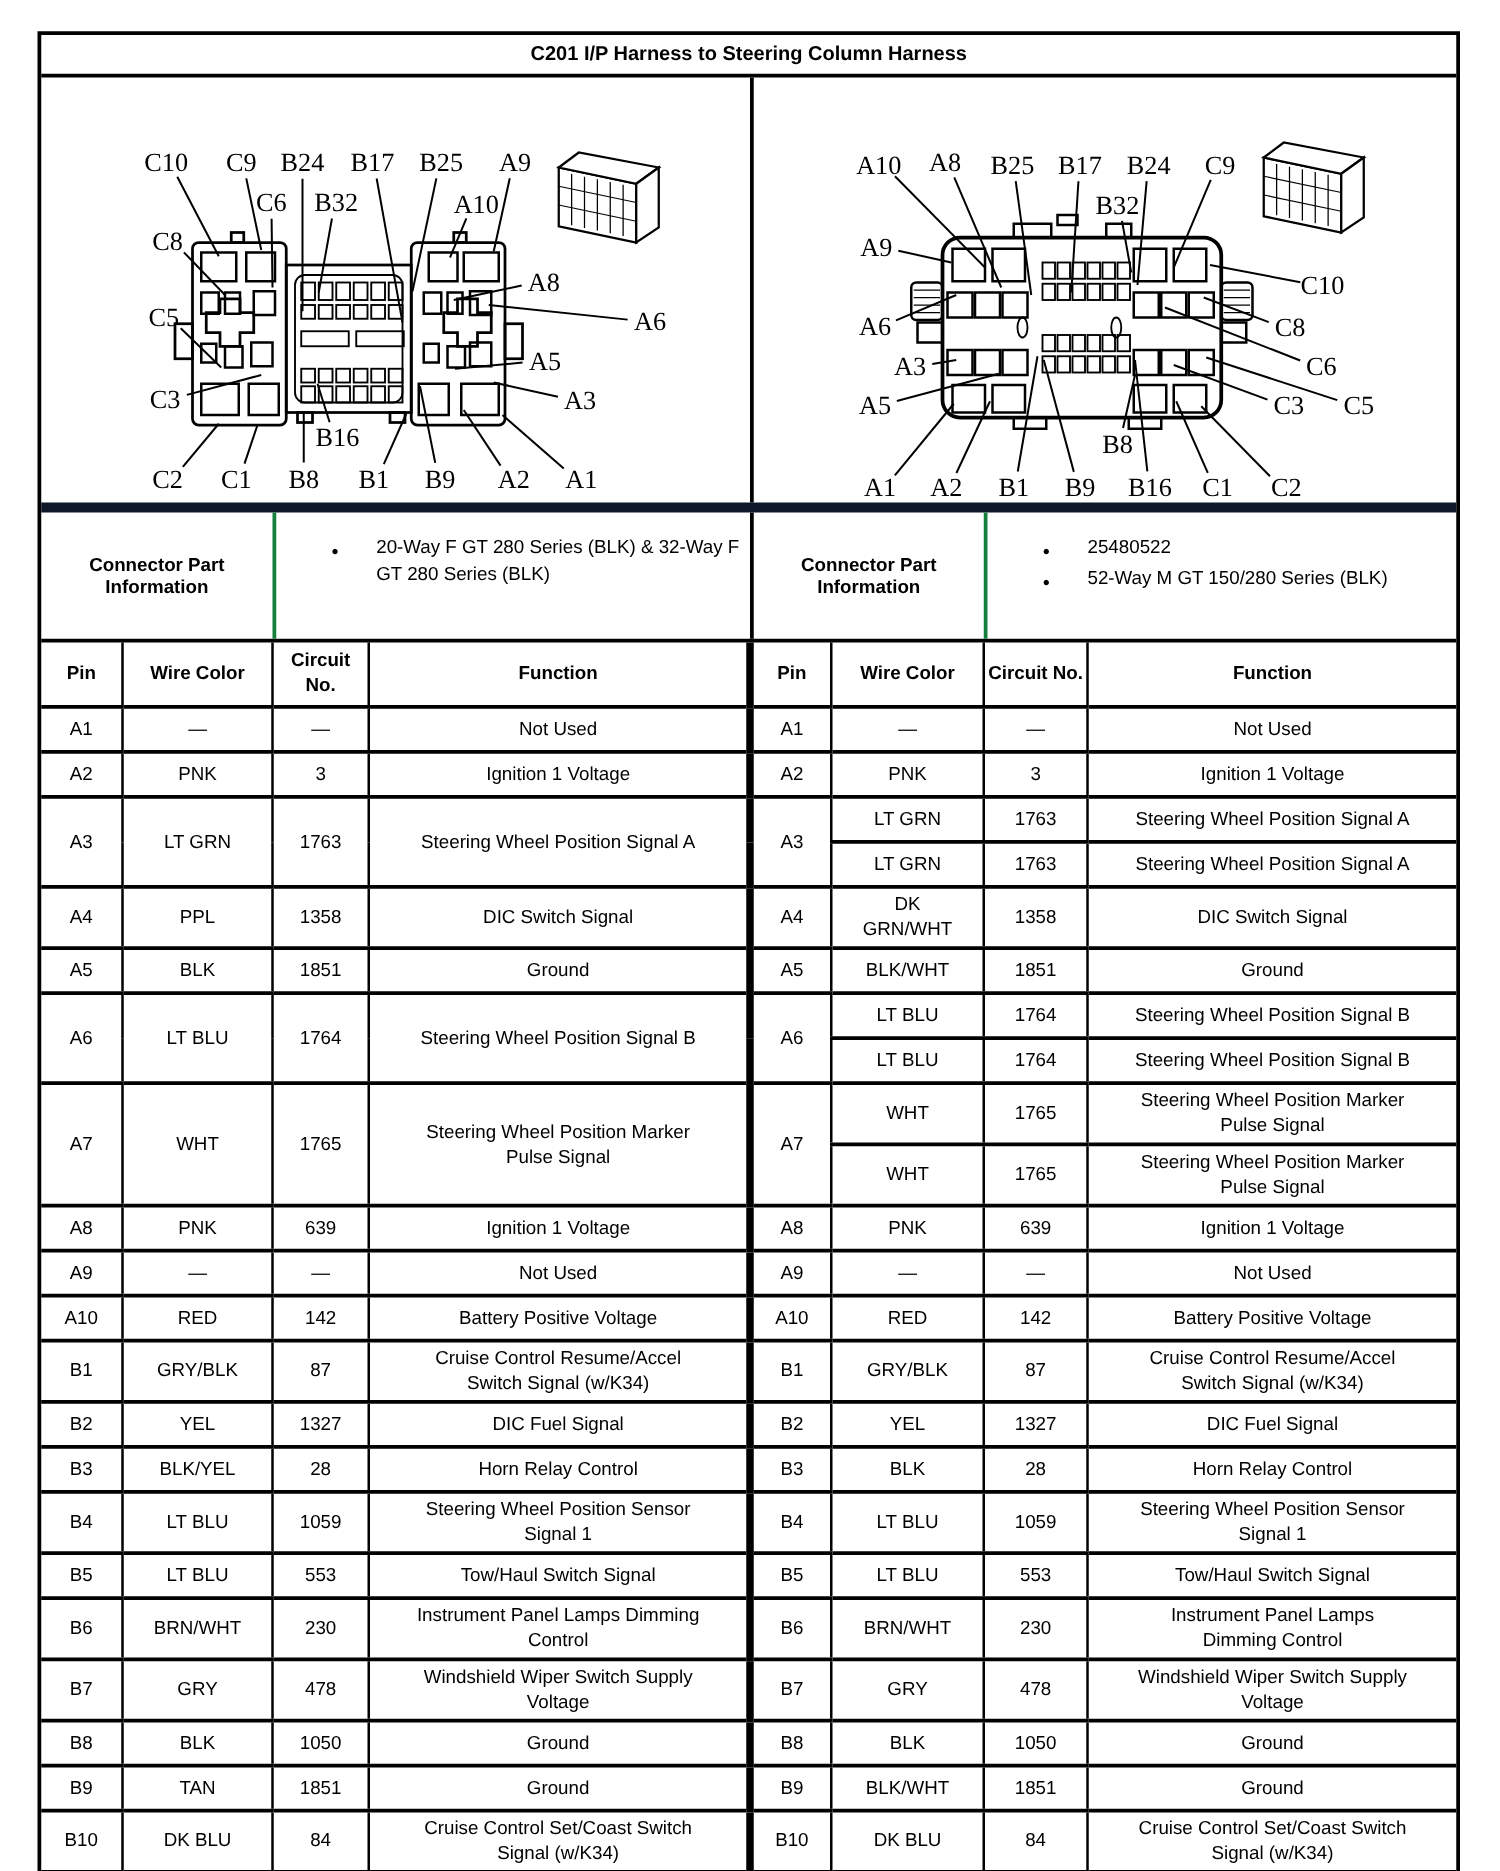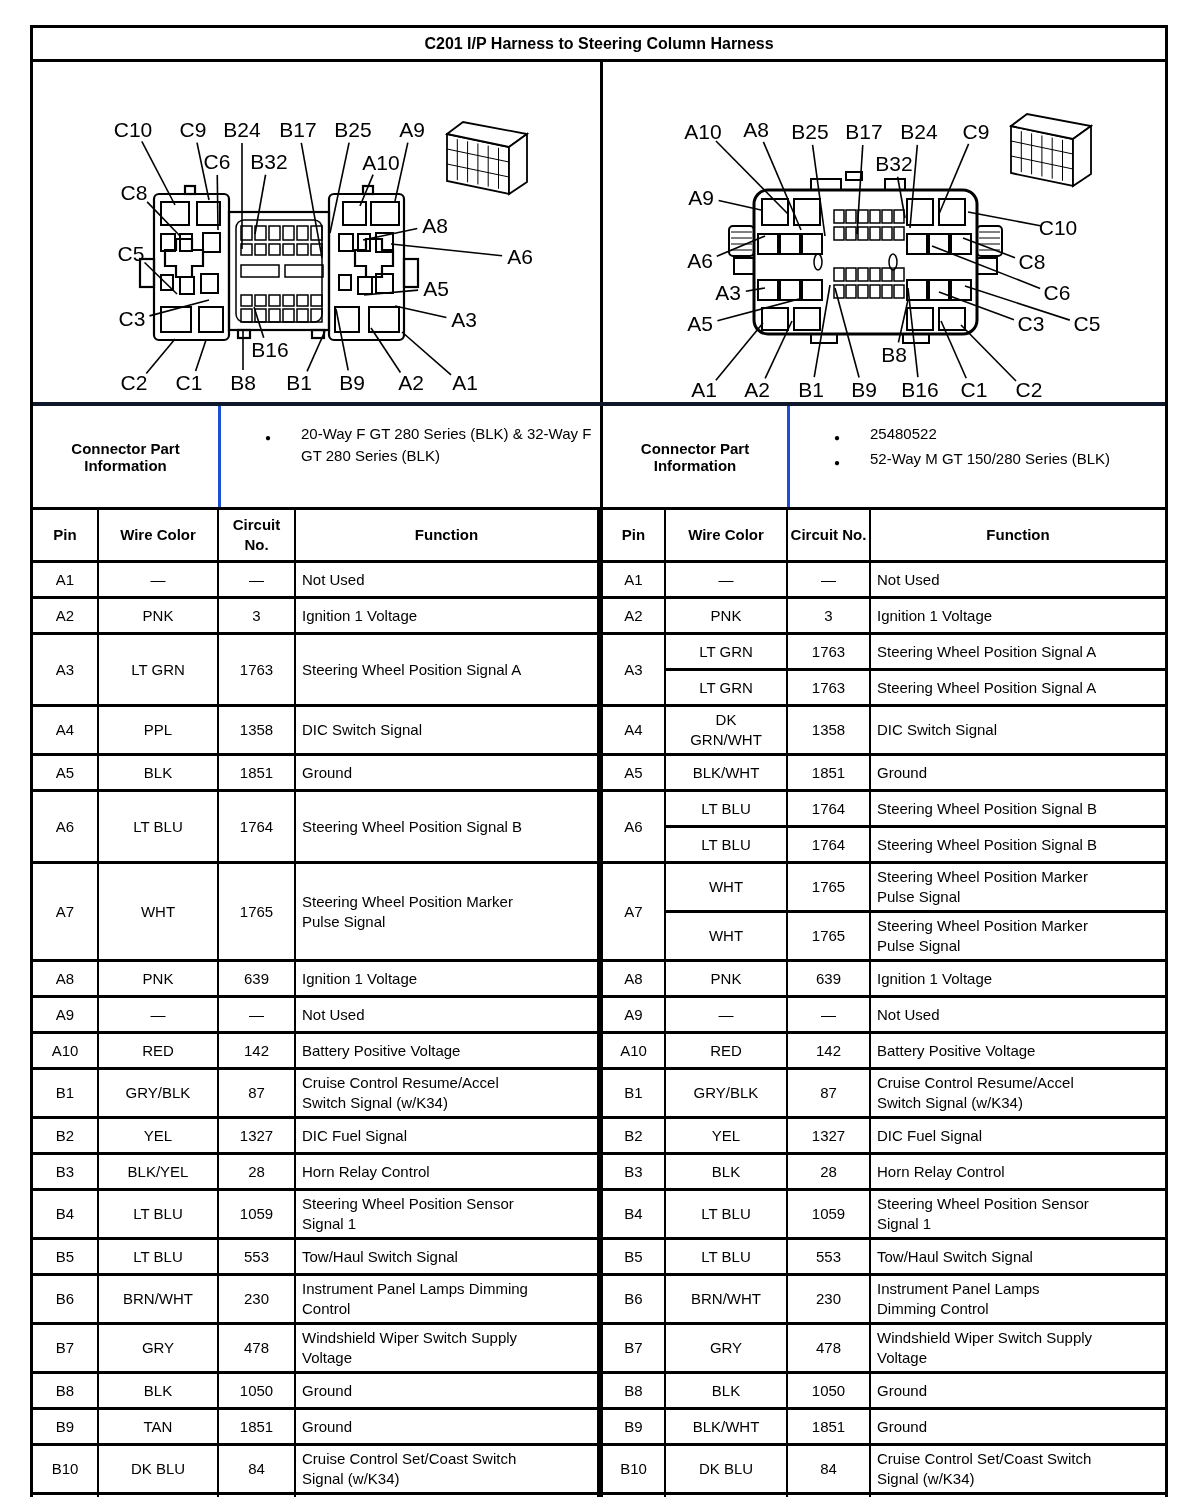--- a/index.html
+++ b/index.html
@@ -1,40 +1,40 @@
 <!DOCTYPE html>
 <html><head>
 <meta charset="utf-8">
 <style>
   html,body{margin:0;padding:0;background:#fff;}
   body{font-family:"Liberation Sans",sans-serif;color:#000;}
   .page{width:1200px;height:1497px;position:relative;background:#fff;overflow:hidden;}
   .sheet{position:absolute;left:30px;top:25px;width:1138px;border:3px solid #000;box-sizing:border-box;background:#fff;}
   .title-row{height:31px;display:flex;align-items:center;justify-content:center;
     font-weight:bold;font-size:16px;border-bottom:3px solid #000;}
-  .diagrams-row{display:flex;height:340px;border-bottom:4px solid #0f172a;}
+  .diagrams-row{display:flex;height:340px;border-bottom:8px solid #0f172a;font-family:Liberation Serif, serif;}
   .panel{width:567px;position:relative;}
   .panel.right{width:562px;border-left:3px solid #000;}
   .panel svg{display:block;width:100%;height:100%;}
   .conninfo-row{display:flex;border-bottom:3px solid #000;min-height:104px;box-sizing:border-box;}
   .ci-head{width:188px;display:flex;align-items:center;justify-content:center;text-align:center;
-    font-weight:bold;font-size:15px;border-right:3px solid #1d4ed8;padding:0 12px;box-sizing:border-box;}
+    font-weight:bold;font-size:15px;border-right:3px solid #15803d;padding:0 12px;box-sizing:border-box;}
   .ci-head.second{width:190px;border-left:3px solid #000;}
   .ci-bullets{width:379px;box-sizing:border-box;font-size:15px;}
   .ci-bullets.second{flex:1;}
   .ci-bullets ul{margin:0;padding:14px 8px 8px 44px;list-style:none;}
   .ci-bullets li{position:relative;padding-left:36px;margin:3px 0;line-height:22px;}
   .ci-bullets li::before{content:'●';position:absolute;left:0;top:4px;font-size:10px;}
   table.pins{border-collapse:collapse;border-style:hidden;width:100%;table-layout:fixed;font-size:15px;}
   table.pins th,table.pins td{border:2px solid #000;border-top-width:3px;border-bottom-width:3px;
     padding:3px 6px;vertical-align:middle;line-height:20px;overflow:hidden;}
   table.pins th{font-size:15px;font-weight:bold;height:46px;text-align:center;padding:2px 2px;}
   table.pins td{height:27px;box-sizing:content-box;}
   td.td-pin,td.td-wc,td.td-cn{text-align:center;white-space:pre-line;}
-  td.td-fn{text-align:left;white-space:pre-line;}
+  td.td-fn{text-align:center;white-space:pre-line;}
   .divider{border-left-width:6px !important;}
 </style>
 </head>
 <body>
 
 <div class="page">
   <div class="sheet">
 
     <div class="title-row">
       <span>C201 I/P Harness to Steering Column Harness</span>

